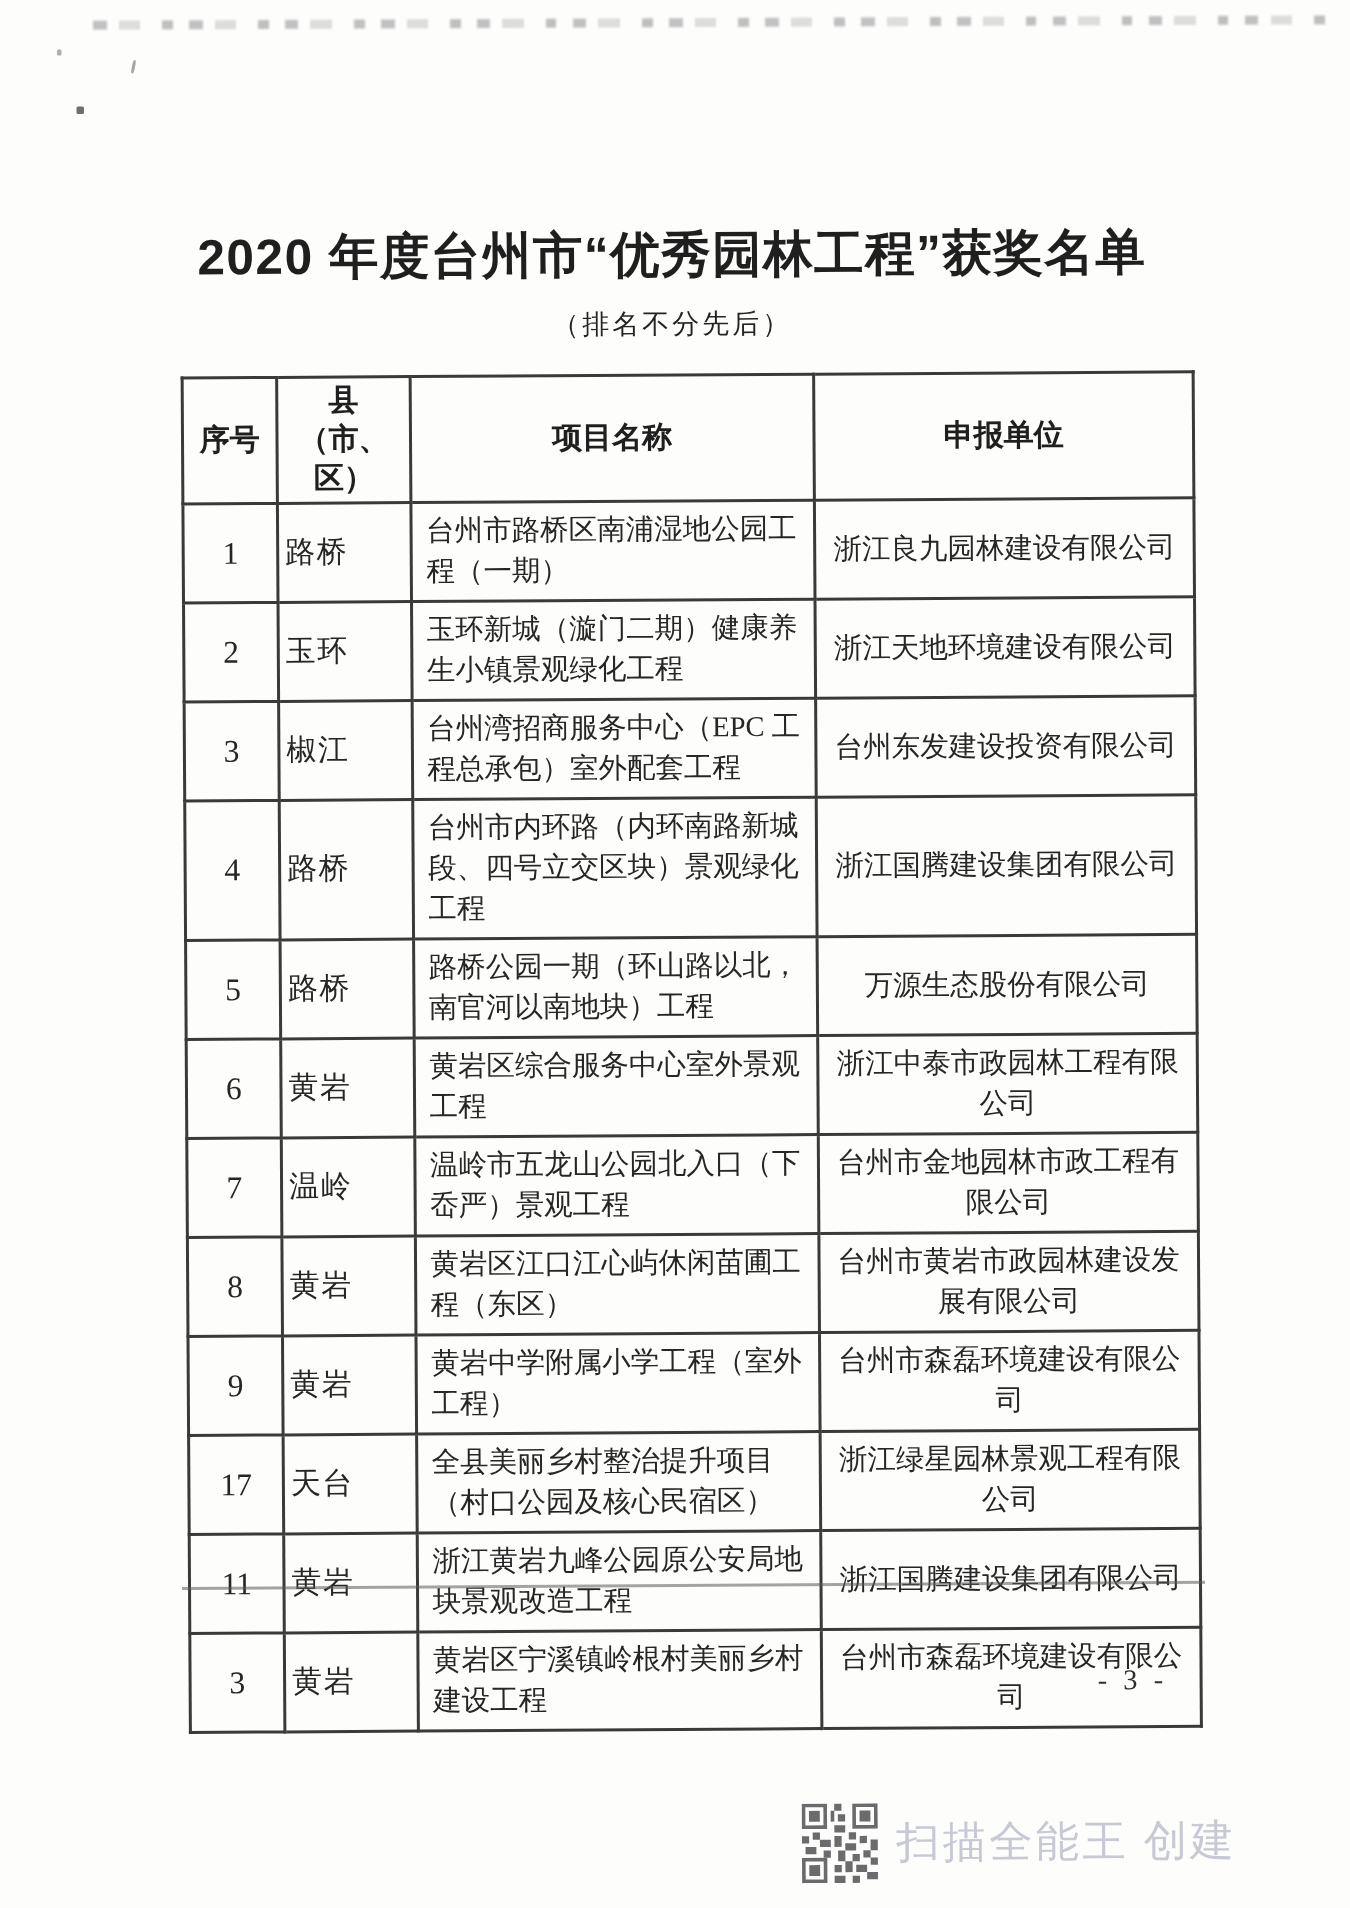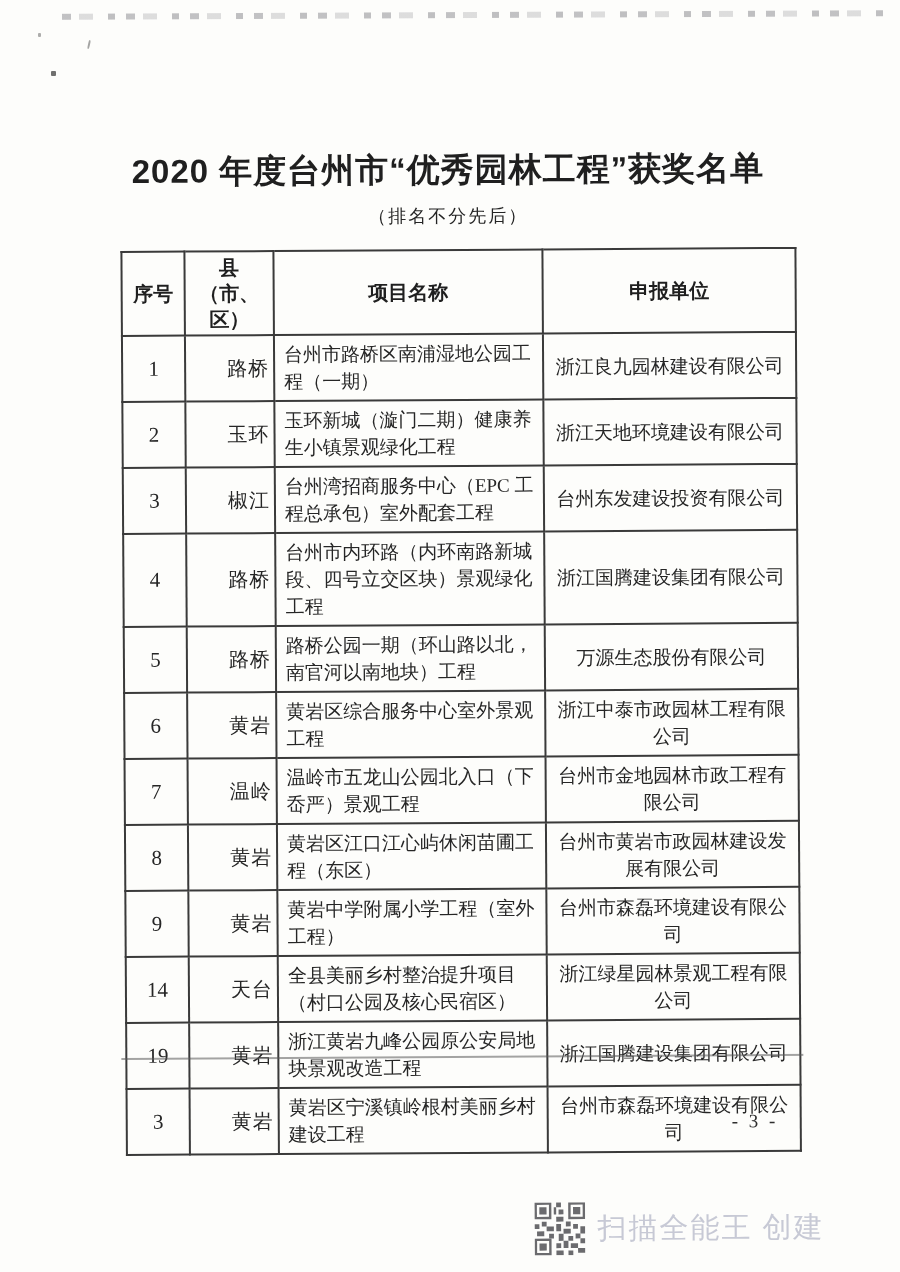--- a/index.html
+++ b/index.html
@@ -77,21 +77,21 @@
     font-size:19px;
     line-height:27px;
     padding:5px 4px;
     color:#262626;
   }
   .awards td.no-cell{
     text-align:center;
     font-size:21px;
     font-family:"Liberation Serif", serif;
   }
-  .awards td.district-cell{text-align:right;font-size:20px;letter-spacing:1px;}
+  .awards td.district-cell{text-align:left;font-size:20px;letter-spacing:1px;}
   .awards td.project-cell{text-align:left;padding-left:9px;padding-right:5px;}
   .awards td.company-cell{text-align:center;}
   .table-shadow-line{
     position:absolute;left:118px;top:1056px;width:682px;height:2px;
     background:rgba(90,90,90,.55);
     filter:blur(.4px);
   }
   .page-number{
     position:absolute;left:728px;top:1112px;
     font-size:19px;letter-spacing:3px;color:#2e2e2e;
@@ -189,27 +189,27 @@
     <td class="project-cell">黄岩区江口江心屿休闲苗圃工程（东区）</td>
     <td class="company-cell">台州市黄岩市政园林建设发展有限公司</td>
   </tr>
           <tr>
     <td class="no-cell">9</td>
     <td class="district-cell">黄岩</td>
     <td class="project-cell">黄岩中学附属小学工程（室外工程）</td>
     <td class="company-cell">台州市森磊环境建设有限公司</td>
   </tr>
           <tr>
-    <td class="no-cell">14</td>
+    <td class="no-cell">17</td>
     <td class="district-cell">天台</td>
     <td class="project-cell">全县美丽乡村整治提升项目（村口公园及核心民宿区）</td>
     <td class="company-cell">浙江绿星园林景观工程有限公司</td>
   </tr>
           <tr>
-    <td class="no-cell">19</td>
+    <td class="no-cell">11</td>
     <td class="district-cell">黄岩</td>
     <td class="project-cell">浙江黄岩九峰公园原公安局地块景观改造工程</td>
     <td class="company-cell">浙江国腾建设集团有限公司</td>
   </tr>
           <tr>
     <td class="no-cell">3</td>
     <td class="district-cell">黄岩</td>
     <td class="project-cell">黄岩区宁溪镇岭根村美丽乡村建设工程</td>
     <td class="company-cell">台州市森磊环境建设有限公司</td>
   </tr>

